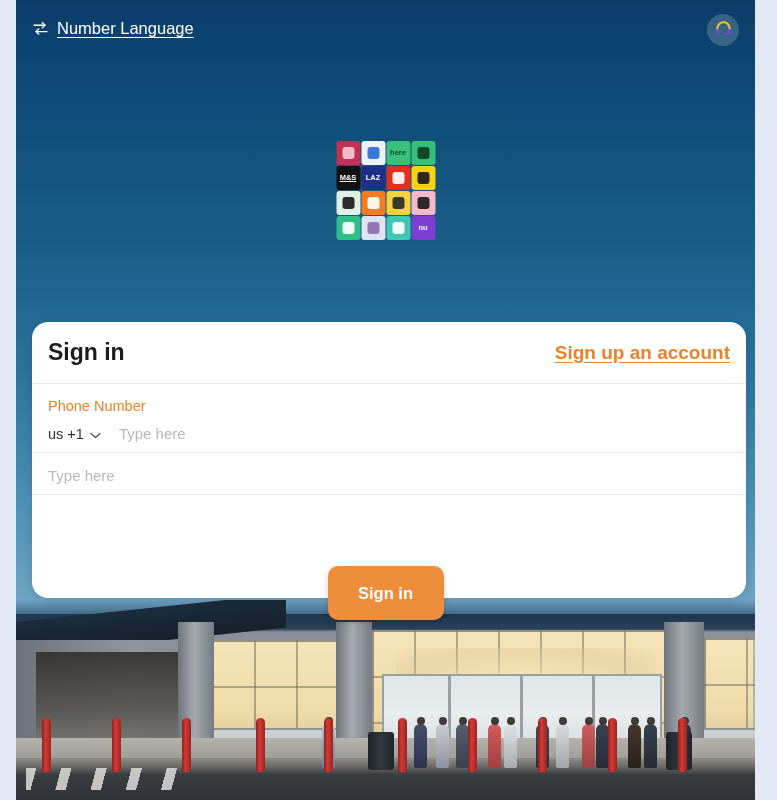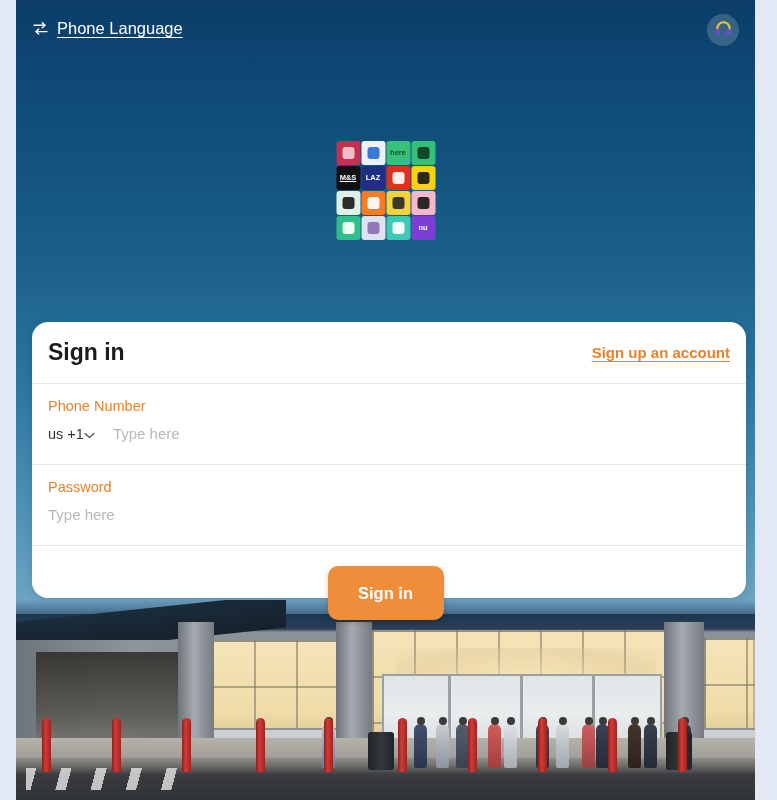--- a/index.html
+++ b/index.html
@@ -166,33 +166,33 @@
     background: #ffffff; border-radius: 16px; z-index: 25;
     box-shadow: 0 2px 10px rgba(0,0,0,.12);
   }
   .card-header {
     height: 62px; padding: 0 16px;
     display: flex; align-items: center; justify-content: space-between;
     border-bottom: 1px solid #e6e6e6;
   }
   .card-title { font-size: 23px; font-weight: bold; color: #1c1c1c; }
   .signup-link {
-    font-size: 15px; font-weight: bold; color: #e8832a;
+    font-size: 19px; font-weight: bold; color: #e8832a;
     text-decoration: underline; text-underline-offset: 3px; cursor: pointer;
   }
   .field {
-    padding: 14px 16px 22px 16px;
+    padding: 14px 16px 10px 16px;
     border-bottom: 1px solid #e6e6e6;
   }
   .field-label {
     font-size: 14.5px; color: #e8832a; margin-bottom: 11px;
   }
   .field-row { display: flex; align-items: center; }
   .cc-select {
-    display: flex; align-items: flex-start; 
+    display: flex; align-items: flex-start; gap: 6px;
     font-size: 14.5px; color: #333333; cursor: pointer;
     margin-right: 18px; white-space: nowrap;
   }
   .chev { display: inline-block; width: 11px; height: 7px; }
   .txt-input {
     border: 0; outline: 0; background: transparent;
     font-family: "Liberation Sans", sans-serif;
     font-size: 15px; color: #333333; flex: 1; padding: 0;
   }
   .txt-input::placeholder { color: #b8b8b8; }
@@ -278,21 +278,21 @@
   <div class="topbar">
     <div class="lang-link">
       <span class="swap-icon">
         <svg viewBox="0 0 17 15" width="17" height="15" fill="none" stroke="#ffffff" stroke-width="1.4" stroke-linecap="round" stroke-linejoin="round">
           <path d="M2 4.3 H13"></path>
             <path d="M10.3 1.8 L13 4.3 L10.3 6.8"></path>
           <path d="M15 10.6 H4"></path>
             <path d="M6.7 8.1 L4 10.6 L6.7 13.1"></path>
         </svg>
       </span>
-      <span class="lang-label">Phone Language</span>
+      <span class="lang-label">Number Language</span>
     </div>
 
     <div class="support-btn">
       <span>
         <svg viewBox="0 0 22 22" width="21" height="21" fill="none">
           <path d="M4.6 12.6 V10.8 a6.4 6.4 0 0 1 12.8 0 v1.8" stroke="#f2c52c" stroke-width="2.1" stroke-linecap="round"></path>
           <rect x="2.9" y="11.5" width="3.9" height="5.6" rx="1.7" fill="#6d4bd8"></rect>
           <rect x="15.2" y="11.5" width="3.9" height="5.6" rx="1.7" fill="#6d4bd8"></rect>
           <path d="M15.2 17.1 h-3.1" stroke="#6d4bd8" stroke-width="1.5" stroke-linecap="round"></path>
         </svg>
@@ -360,21 +360,20 @@
             <svg viewBox="0 0 11 7" width="11" height="7" fill="none" stroke="#555555" stroke-width="1.3" stroke-linecap="round" stroke-linejoin="round">
               <path d="M1 1.4 L5.5 5.6 L10 1.4"></path>
             </svg>
           </span>
         </div>
         <input class="txt-input" type="tel" placeholder="Type here" style="">
       </div>
     </div>
 
     <div class="field">
-      <div class="field-label">Password</div>
       <div class="field-row">
         <input class="txt-input" type="password" placeholder="Type here" style="">
       </div>
     </div>
   </div>
 
   <button class="signin-btn">Sign in</button>
 
 </div>
 

